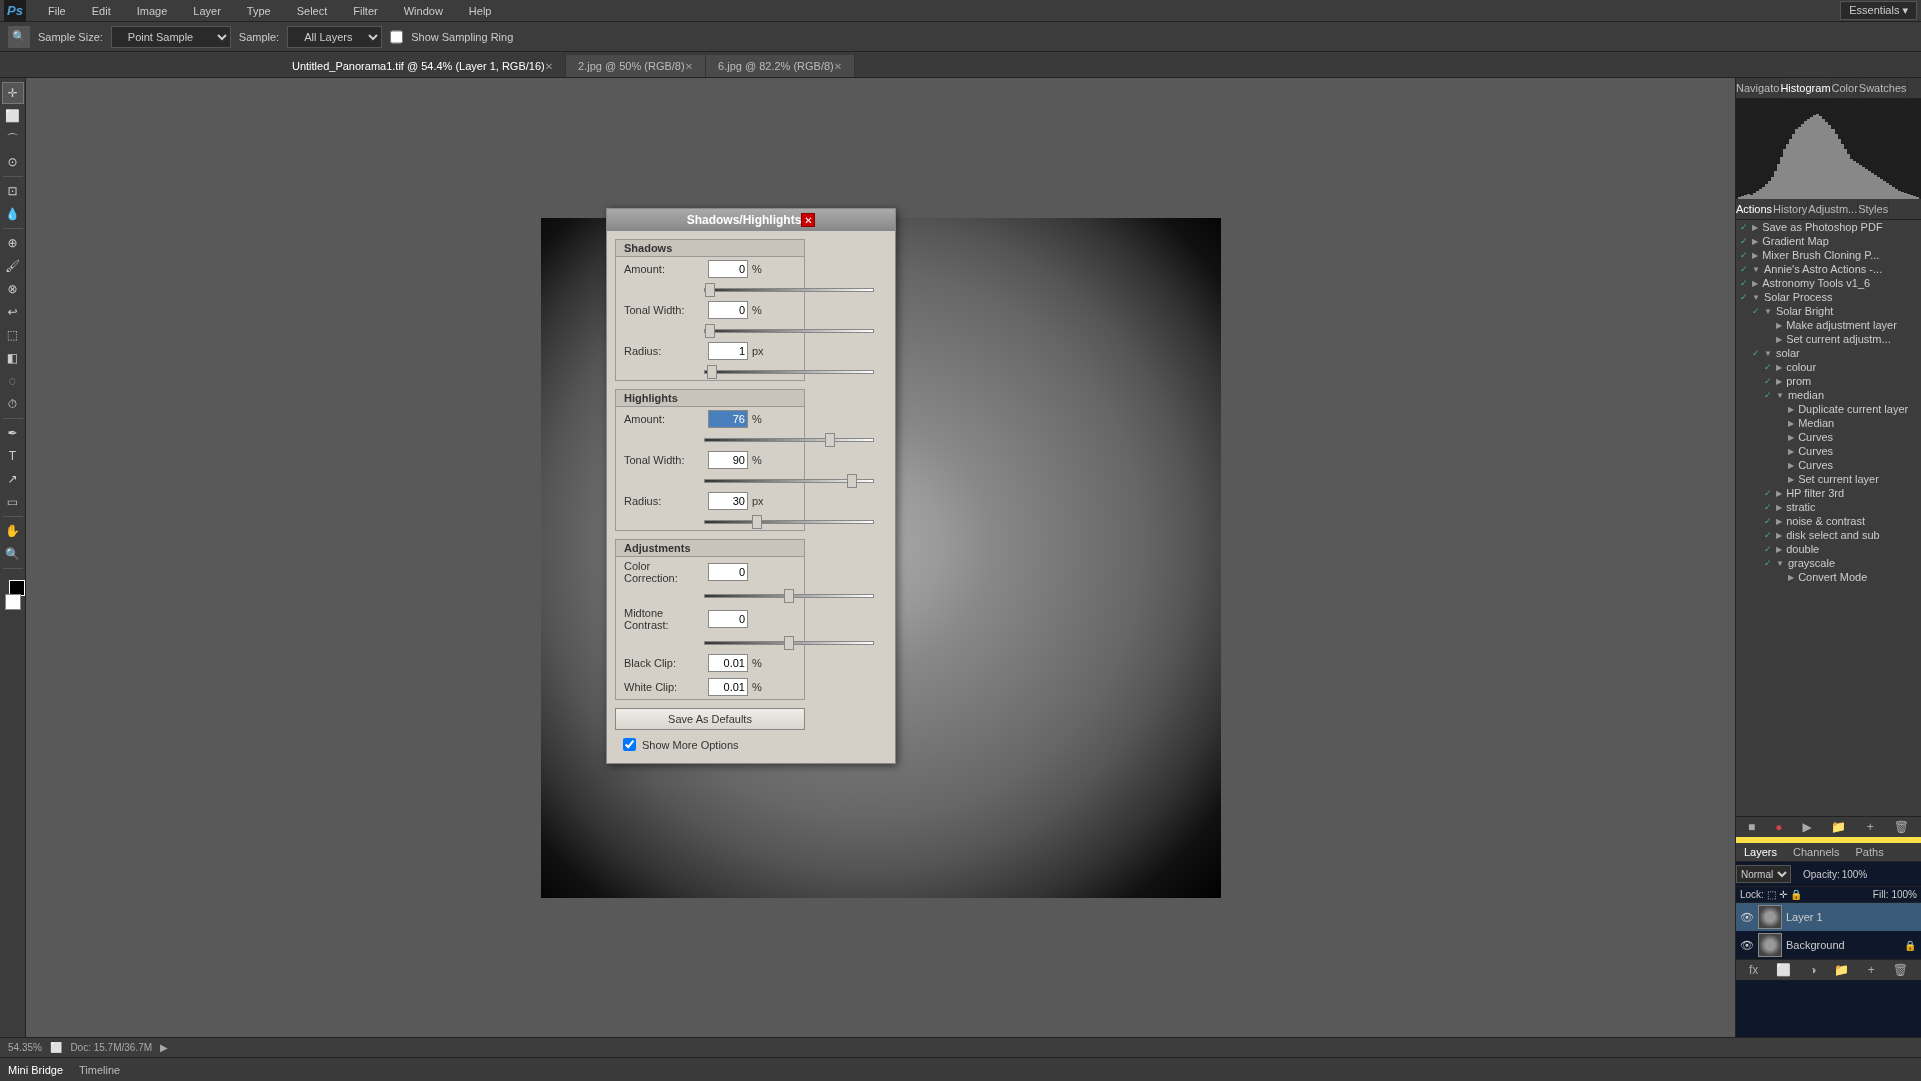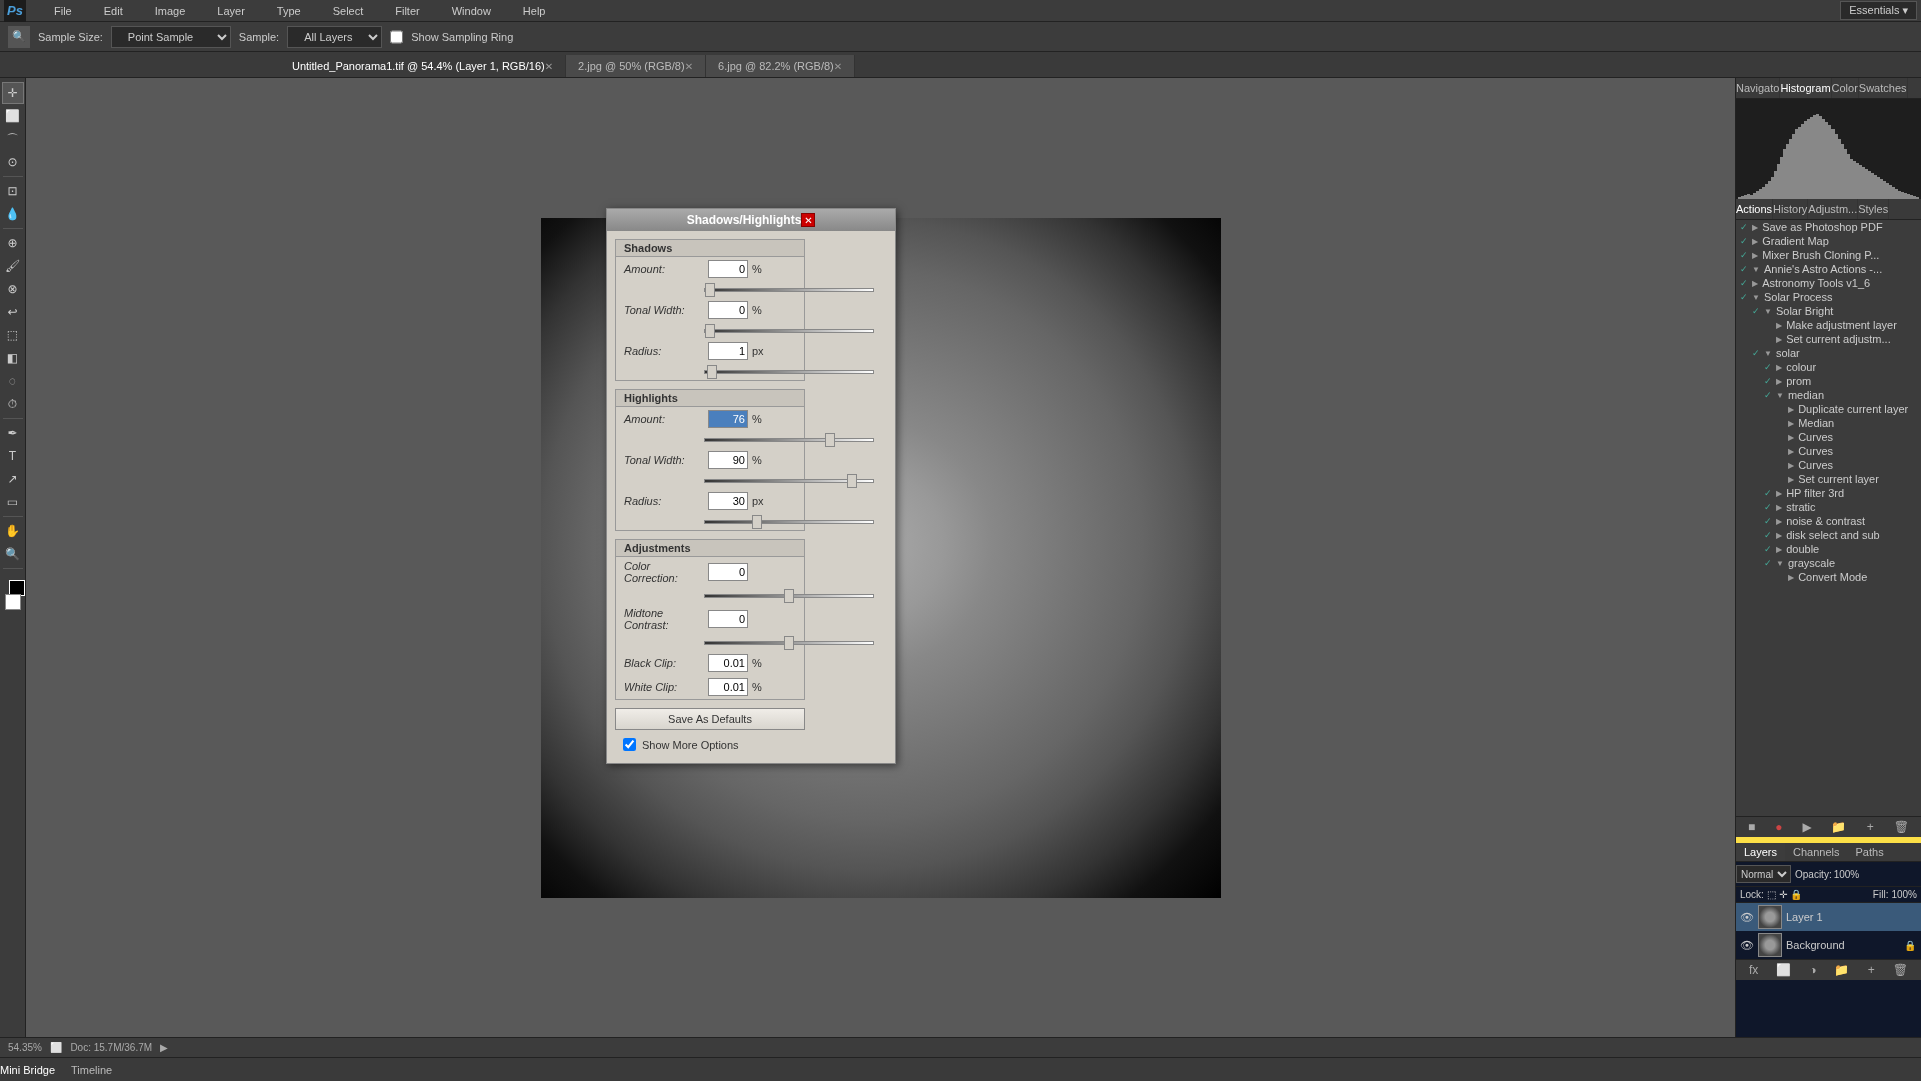--- a/index.html
+++ b/index.html
@@ -1,19 +1,19 @@
 <!DOCTYPE html>
 <html><head>
   <meta charset="utf-8">
   <style>
     * { box-sizing: border-box; margin: 0; padding: 0; }
     body { background: #4a4a4a; font-family: Arial, sans-serif; font-size: 11px; color: #ccc; width: 1921px; height: 1081px; overflow: hidden; display: flex; flex-direction: column; }
 
     
-    .menu-bar { background: #3c3c3c; height: 22px; display: flex; align-items: center; padding: 0 4px; gap: 16px; border-bottom: 1px solid #222; }
+    .menu-bar { background: #3c3c3c; height: 22px; display: flex; align-items: center; padding: 0 4px; gap: 10px; border-bottom: 1px solid #222; }
     .menu-bar-item { padding: 2px 8px; font-size: 11px; color: #ccc; cursor: pointer; }
     .ps-logo { width: 22px; height: 22px; background: #1c1c1c; display: flex; align-items: center; justify-content: center; margin-right: 4px; }
     .ps-logo span { color: #4a9eda; font-weight: bold; font-size: 13px; font-style: italic; }
 
     
     .options-bar { background: #3c3c3c; height: 30px; display: flex; align-items: center; padding: 0 8px; gap: 8px; border-bottom: 1px solid #222; }
     .options-bar select, .options-bar input { background: #2a2a2a; color: #ccc; border: 1px solid #555; padding: 2px 12px; font-size: 11px; height: 22px; }
     .options-bar label { font-size: 11px; color: #ccc; }
     .tool-icon-sm { width: 22px; height: 22px; background: #555; display: flex; align-items: center; justify-content: center; cursor: pointer; }
 
@@ -48,52 +48,52 @@
     .histogram-panel { height: 100px; background: #1e1e1e; position: relative; overflow: hidden; }
     .histogram-bars { width: 100%; height: 100%; display: flex; align-items: flex-end; padding: 0 2px; }
     .histogram-bar { flex: 1; background: #888; min-width: 1px; }
     .action-row { display: flex; align-items: center; padding: 1px 4px; font-size: 11px; color: #ccc; cursor: pointer; gap: 2px; }
 
     
     .layers-area { height: 200px; background: #0f172a; border-top: 6px solid #fde047; }
     .layers-tabs { display: flex; background: #3a3a3a; border-bottom: 1px solid #222; }
     .layers-tab { padding: 3px 8px; font-size: 11px; color: #bbb; cursor: pointer; }
     .layers-tab.active { color: #fff; background: #3c3c3c; }
-    .layers-controls { display: flex; padding: 3px 0; gap: 4px; border-bottom: 1px solid #222; }
+    .layers-controls { display: flex; padding: 3px 0; gap: 12px; border-bottom: 1px solid #222; }
     .layers-blend { background: #2a2a2a; color: #ccc; border: 1px solid #555; font-size: 10px; height: 18px; }
     .layers-opacity { display: flex; align-items: center; gap: 2px; font-size: 10px; }
     .layers-lock { display: flex; align-items: center; gap: 3px; padding: 2px 4px; border-bottom: 1px solid #222; font-size: 10px; }
     .layer-row { display: flex; align-items: center; padding: 2px 4px; gap: 4px; cursor: pointer; height: 28px; }
     .layer-row.active { background: #3a5a7a; }
     .layer-thumb { width: 24px; height: 24px; background: #666; border: 1px solid #888; }
     .layer-thumb-sun { background: radial-gradient(circle, #999 30%, #444 70%); }
     .layer-name { font-size: 11px; color: #ccc; flex: 1; }
     .layer-lock-icon { color: #999; font-size: 10px; }
     .layers-footer { display: flex; align-items: center; justify-content: space-around; padding: 3px 4px; border-top: 1px solid #222; background: #3a3a3a; }
     .layers-footer-btn { cursor: pointer; color: #aaa; font-size: 12px; }
 
     
     .status-bar { height: 20px; background: #3c3c3c; border-top: 1px solid #222; display: flex; align-items: center; padding: 0 8px; gap: 8px; font-size: 10px; color: #aaa; }
 
     
-    .mini-bridge { height: 24px; background: #3a3a3a; border-top: 1px solid #222; display: flex; align-items: center; padding: 0 0; gap: 16px; font-size: 11px; color: #bbb; }
+    .mini-bridge { height: 24px; background: #3a3a3a; border-top: 1px solid #222; display: flex; align-items: center; padding: 0 8px; gap: 16px; font-size: 11px; color: #bbb; }
     .mini-bridge-tab { cursor: pointer; }
     .mini-bridge-tab.active { color: #fff; }
 
     
     .dialog-overlay { position: absolute; top: 0; left: 0; right: 0; bottom: 0; pointer-events: none; display: flex; align-items: flex-start; justify-content: flex-start; }
     .dialog { pointer-events: all; position: absolute; top: 130px; left: 580px; width: 290px; background: #d4d0c8; border: 1px solid #888; box-shadow: 2px 2px 8px rgba(0,0,0,0.5); }
     .dialog-titlebar { background: linear-gradient(to bottom, #aaa 0%, #888 100%); padding: 4px 8px; display: flex; align-items: center; justify-content: center; cursor: move; }
     .dialog-title { font-size: 12px; color: #fff; font-weight: bold; }
     .dialog-close { width: 14px; height: 14px; background: #c00; border: 1px solid #800; cursor: pointer; display: flex; align-items: center; justify-content: center; color: #fff; font-size: 10px; }
     .dialog-body { padding: 8px; background: #d4d0c8; }
     .dialog-section { border: 1px solid #999; margin-bottom: 8px; }
     .dialog-section-title { background: #c8c4bc; padding: 2px 8px; font-size: 11px; font-weight: bold; color: #333; border-bottom: 1px solid #999; }
     .dialog-row { display: flex; align-items: center; padding: 3px 8px; gap: 4px; }
-    .dialog-label { font-size: 11px; color: #333; width: 80px; flex-shrink: 0; font-style: italic; }
+    .dialog-label { font-size: 11px; color: #333; width: 80px; flex-shrink: 0; }
     .dialog-input { width: 40px; height: 18px; border: 1px solid #888; background: #fff; font-size: 11px; text-align: right; padding: 0 2px; }
     .dialog-input.highlighted { background: #4a7fbd; color: #fff; }
     .dialog-unit { font-size: 11px; color: #333; width: 20px; }
     .dialog-slider-row { padding: 1px 8px 4px 88px; }
     .dialog-slider { width: 170px; height: 4px; background: linear-gradient(to right, #333, #fff); border: 1px solid #888; -webkit-appearance: none; appearance: none; }
     .dialog-slider::-webkit-slider-thumb { -webkit-appearance: none; width: 10px; height: 14px; background: #d4d0c8; border: 1px solid #888; cursor: pointer; }
     .dialog-buttons { display: flex; flex-direction: column; gap: 4px; position: absolute; right: 8px; top: 40px; }
     .dialog-btn { width: 75px; height: 22px; background: linear-gradient(to bottom, #f0ede8, #d8d5ce); border: 1px solid #888; font-size: 11px; color: #333; cursor: pointer; display: flex; align-items: center; justify-content: center; }
     .dialog-btn.primary { background: linear-gradient(to bottom, #d0d8f0, #b8c5e0); }
     .dialog-checkbox-row { display: flex; align-items: flex-end; padding: 4px 8px; gap: 6px; }

